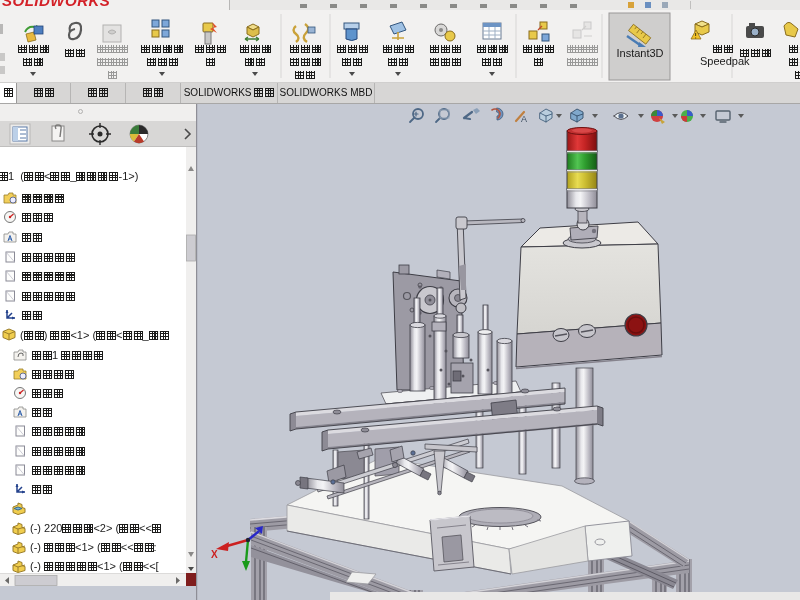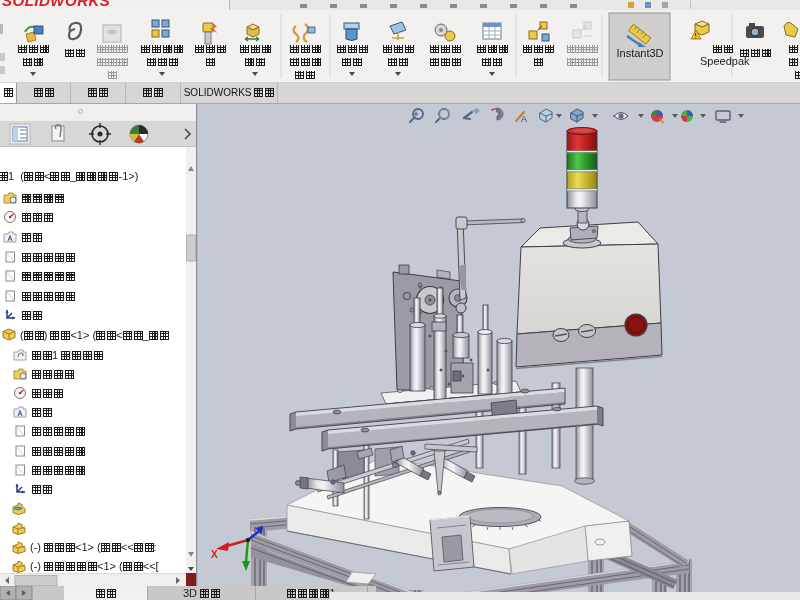--- a/index.html
+++ b/index.html
@@ -144,20 +144,21 @@
     <div class="dd" style="left:349px;top:62px"></div>
     <div class="dd" style="left:395px;top:62px"></div>
     <div class="dd" style="left:489px;top:62px"></div>
   </div>
   <div class="abs" id="tabrow">
     <div class="tab" style="left:0;width:17px;background:#fff;border-right:1px solid #9a9998"><i style="width:9px"></i></div>
     <div class="tab" style="left:17px;width:54px"><i style="width:20px"></i></div>
     <div class="tab" style="left:71px;width:55px"><i style="width:20px"></i></div>
     <div class="tab" style="left:126px;width:55px"><i style="width:20px"></i></div>
     <div class="tab" style="left:181px;width:97px">SOLIDWORKS <i style="width:20px"></i></div>
+    <div class="tab" style="left:278px;width:97px">SOLIDWORKS MBD</div>
   </div>
   <div class="abs" id="lpanel">
     <div class="abs" id="lstrip">
         <span class="abs" style="left:78px;top:5px;width:5px;height:5px;border:1px solid #b2b1b0;border-radius:50%"></span>
       </div>
     <div class="abs" id="licons">
       <svg class="abs" style="left:0;top:0" width="196" height="26" viewBox="0 0 196 26">
         <rect x="10" y="3" width="20" height="20" fill="#ecebea" stroke="#b8b7b6"></rect>
         <rect x="13" y="6" width="14" height="14" fill="#fff" stroke="#5a7ba8"></rect>
         <rect x="13" y="6" width="5" height="14" fill="#bcd0e8"></rect>
@@ -186,20 +187,21 @@
       <div class="trow" style="top:162px;left:22px"><i style="width:20px"></i></div>
       <div class="trow" style="top:182px;left:20px">(<i style="width:20px"></i>) <i style="width:20px"></i>&lt;1&gt; (<i style="width:20px"></i>&lt;<i style="width:20px"></i>_<i style="width:20px"></i></div>
       <div class="trow" style="top:202px;left:32px"><i style="width:20px"></i>1 <i style="width:42px"></i></div>
       <div class="trow" style="top:221px;left:32px"><i style="width:42px"></i></div>
       <div class="trow" style="top:240px;left:32px"><i style="width:31px"></i></div>
       <div class="trow" style="top:259px;left:32px"><i style="width:20px"></i></div>
       <div class="trow" style="top:278px;left:32px"><i style="width:53px"></i></div>
       <div class="trow" style="top:298px;left:32px"><i style="width:53px"></i></div>
       <div class="trow" style="top:317px;left:32px"><i style="width:53px"></i></div>
       <div class="trow" style="top:336px;left:32px"><i style="width:20px"></i></div>
+      <div class="trow" style="top:375px;left:30px">(-) 220<i style="width:31px"></i>&lt;2&gt; (<i style="width:20px"></i>&lt;&lt;<i style="width:9px"></i></div>
       <div class="trow" style="top:394px;left:30px">(-) <i style="width:31px"></i>&lt;1&gt; (<i style="width:20px"></i>&lt;&lt;<i style="width:20px"></i>:</div>
       <div class="trow" style="top:413px;left:30px">(-) <i style="width:53px"></i>&lt;1&gt; (<i style="width:20px"></i>&lt;&lt;[</div>
       <svg class="abs" style="left:0;top:0" width="186" height="426" viewBox="0 0 186 426">
         <g id="icons">
 
         <g transform="translate(3,44)">
               <path d="M1 4 h4 l1 -2 h4 v2 h3 v8 h-12z" fill="#f2cf5a" stroke="#9a7d2a" stroke-width="0.8"></path>
               <circle cx="10" cy="9" r="3" fill="#eef" stroke="#44568a" stroke-width="0.8"></circle>
             </g>
         <g transform="translate(3,63)">
@@ -602,25 +604,14 @@
       </g>
     </g>
 
     <rect x="330" y="592" width="470" height="8" fill="#e9e8e7"></rect>
     <g stroke="#5e5c66" stroke-width="1.2">
       <path d="M592,592 V598 M597,592 V598 M601,592 V598"></path>
       <path d="M656,592 V597 M661,592 V597"></path>
     </g>
   </svg>
   </div>
-  <div class="abs" id="bottombar">
-    <svg class="abs" style="left:0;top:0" width="34" height="14" viewBox="0 0 34 14">
-      <rect x="0" y="0" width="16" height="14" fill="#b2b1b0" stroke="#8a8988"></rect>
-      <rect x="16" y="0" width="16" height="14" fill="#b2b1b0" stroke="#8a8988"></rect>
-      <path d="M10 4 l-4 3 4 3z" fill="#5a5a5a"></path>
-        <path d="M22 4 l4 3 -4 3z" fill="#5a5a5a"></path>
-    </svg>
-    <div class="btab" style="left:64px;width:84px;background:#f2f1f0"><i style="width:20px"></i></div>
-    <div class="btab" style="left:148px;width:108px">3D <i style="width:20px"></i></div>
-    <div class="btab" style="left:256px;width:112px"><i style="width:42px"></i>1</div>
-  </div>
   <div class="abs" id="rstrip"></div>
 </div>
 
 </body></html>

